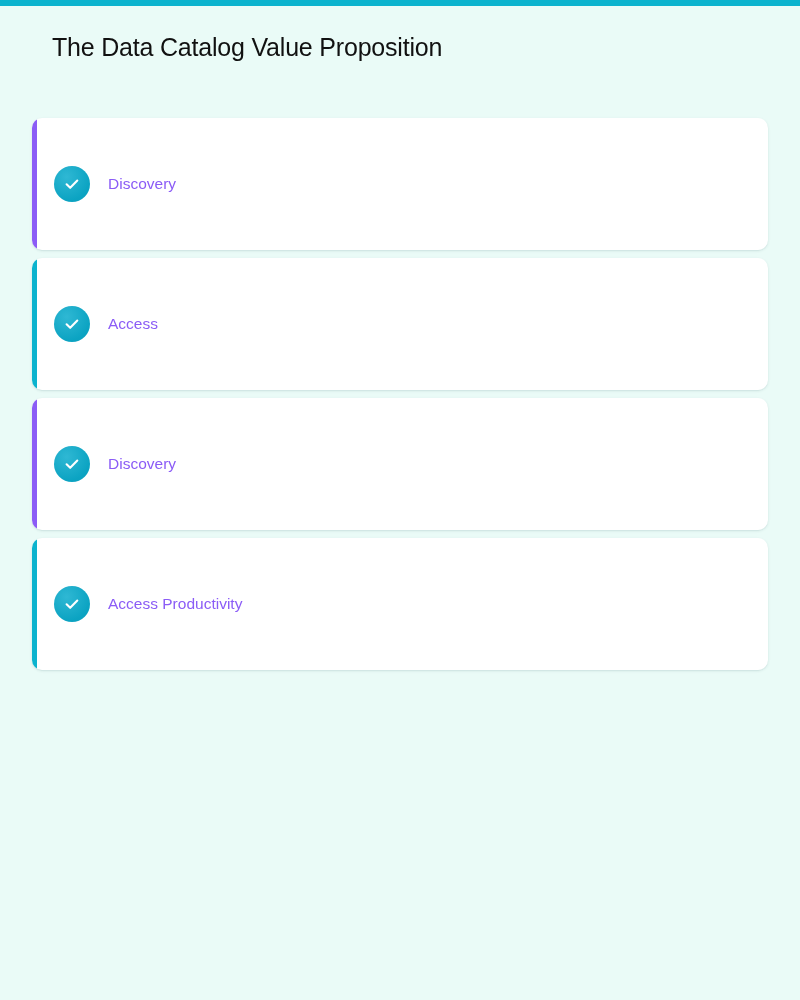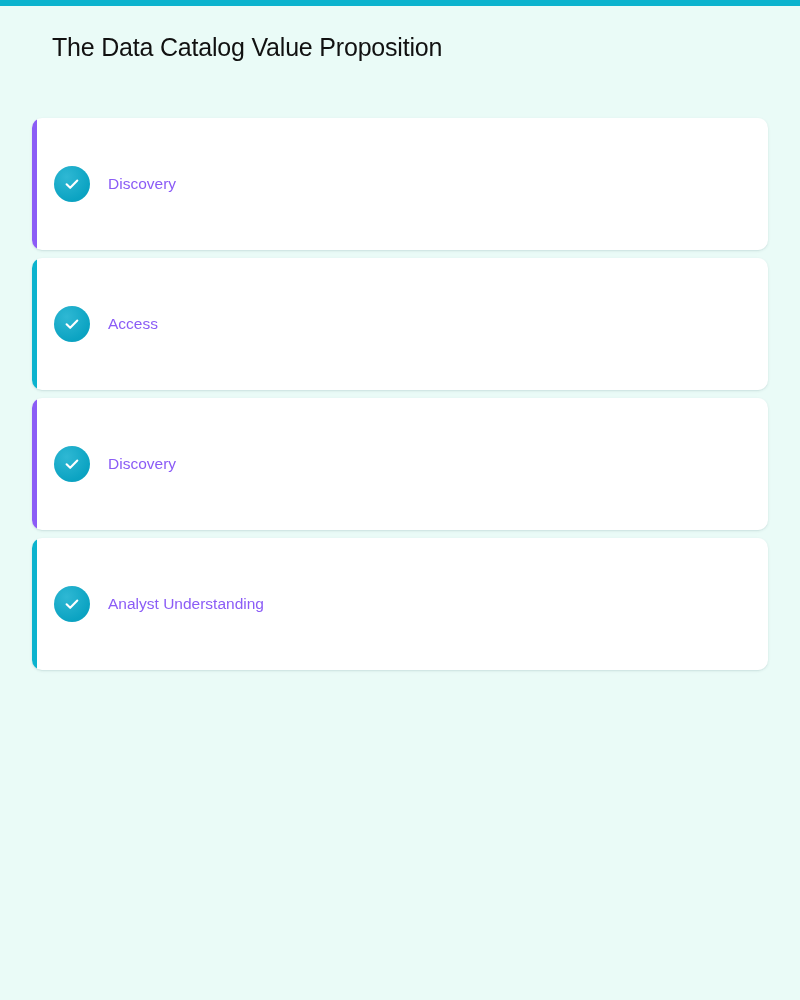--- a/index.html
+++ b/index.html
@@ -137,16 +137,16 @@
     <div class="card-label">Discovery</div>
   </div>
 
   <div class="value-card">
     <div class="card-accent accent-teal"></div>
     <div class="check-circle">
       <svg width="20" height="20" viewBox="0 0 20 20" aria-hidden="true">
         <path d="M4.6 10.3 L8.2 13.8 L15.3 6.5" fill="none" stroke="#ffffff" stroke-width="2.1" stroke-linecap="round" stroke-linejoin="round"></path>
       </svg>
     </div>
-    <div class="card-label">Analyst Understanding</div>
+    <div class="card-label">Access Productivity</div>
   </div>
 
 </div>
 
 </body></html>

